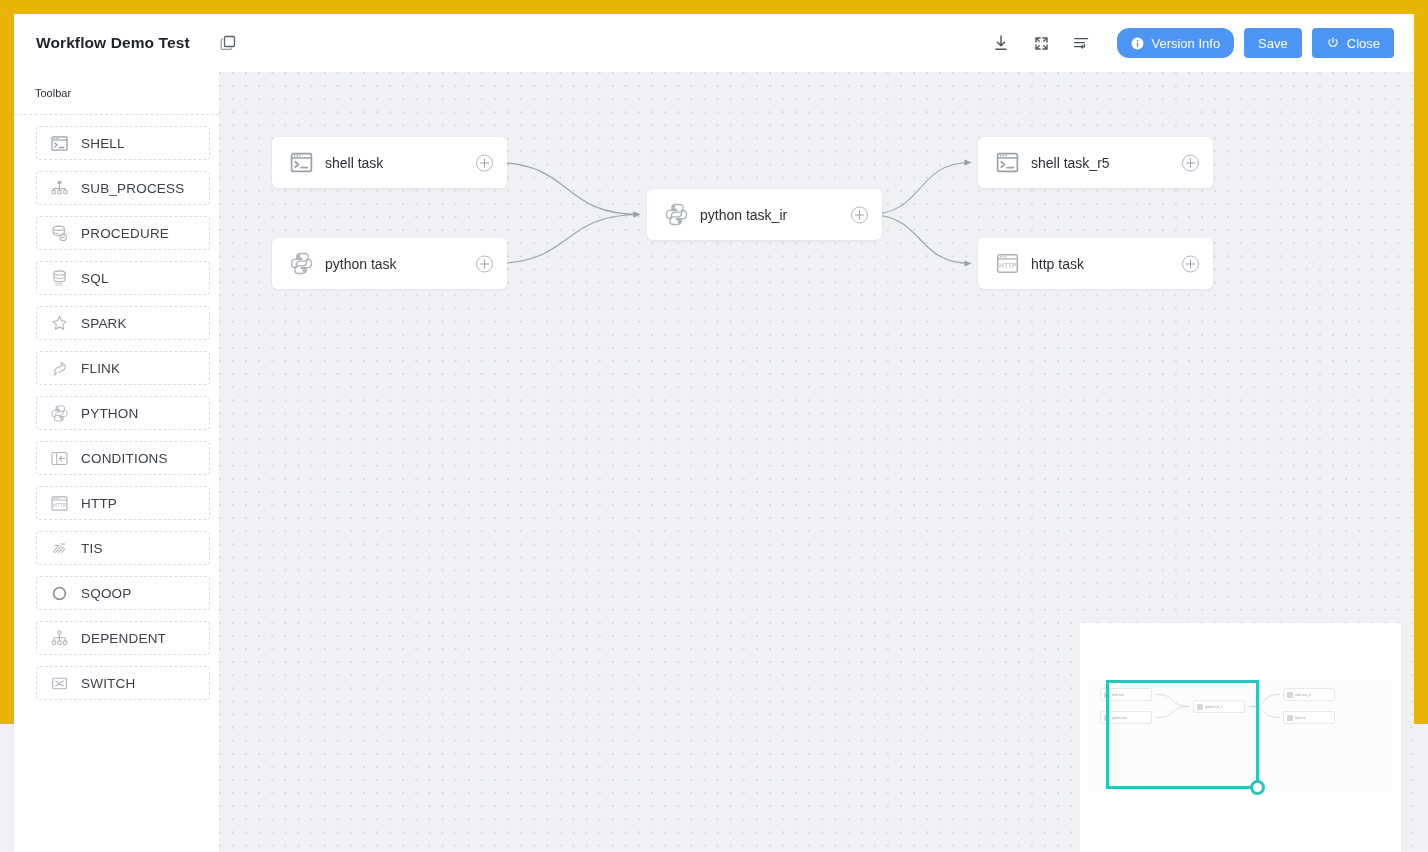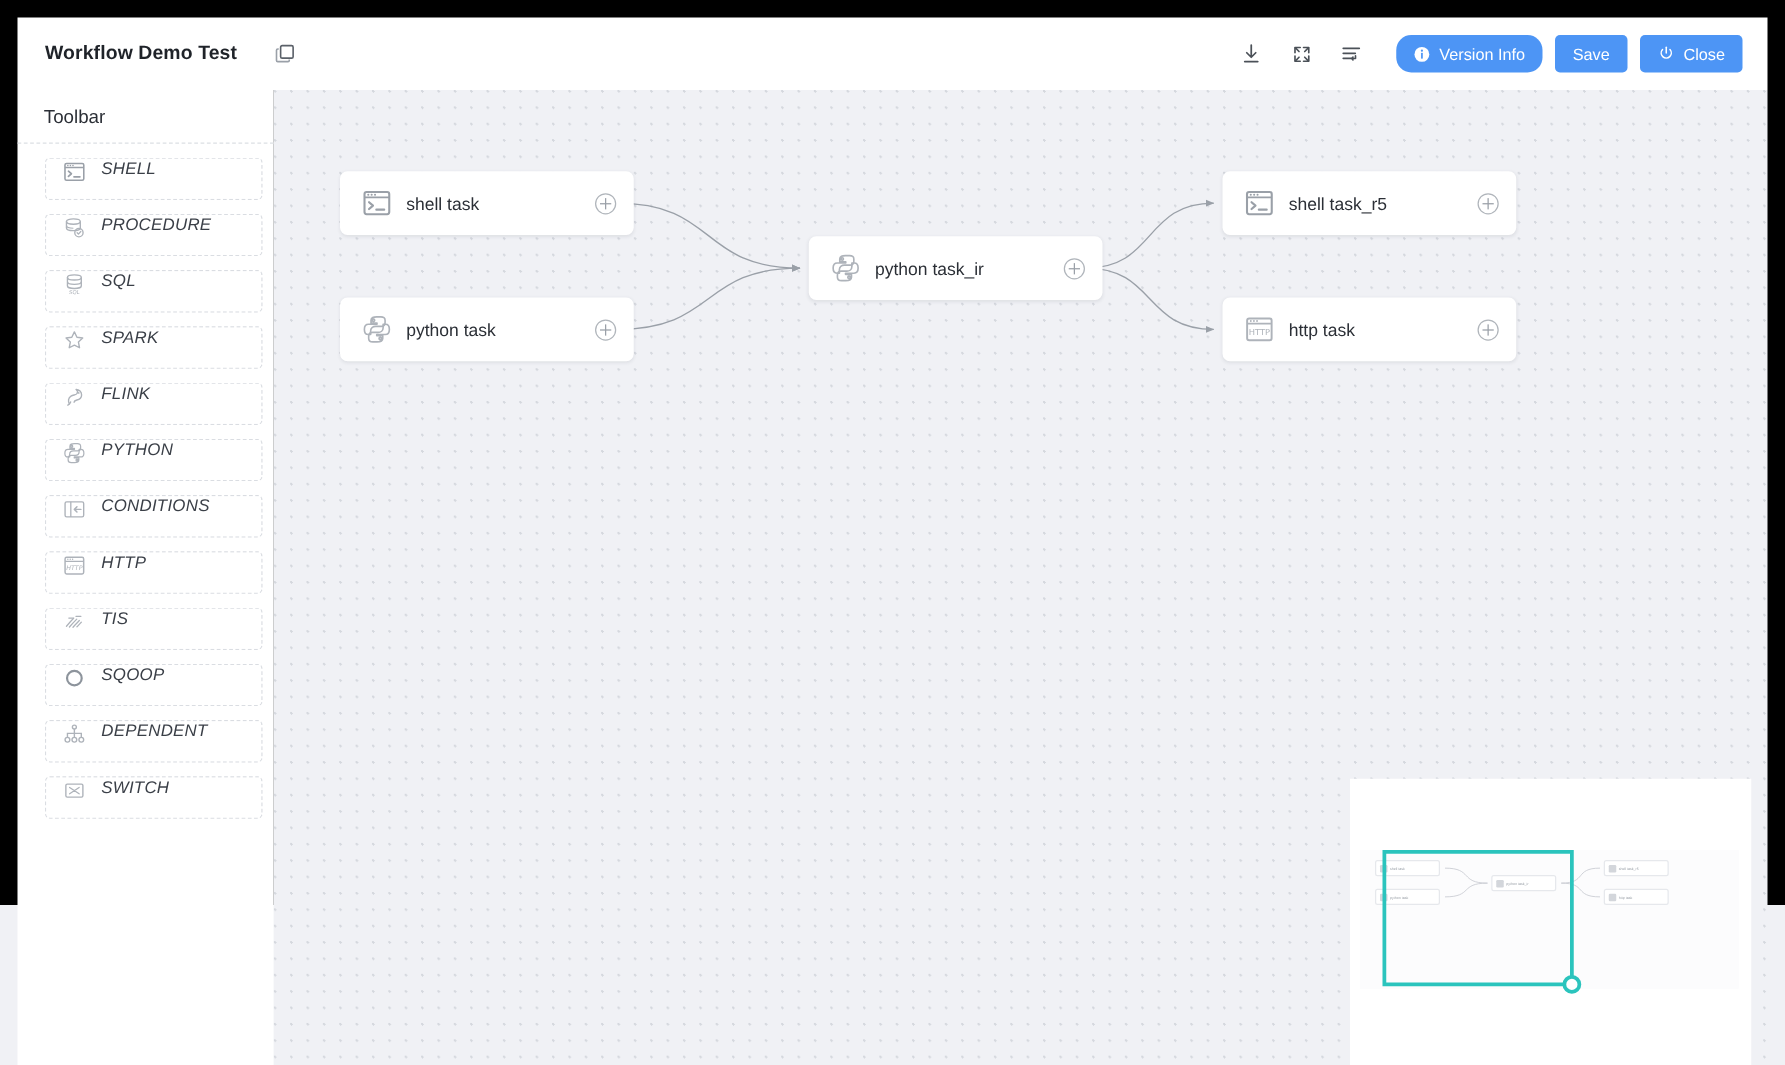--- a/index.html
+++ b/index.html
@@ -6,21 +6,21 @@
   html, body {
     margin: 0; padding: 0;
     width: 1428px; height: 852px;
     overflow: hidden;
     background: #f0f1f5;
     font-family: "Liberation Sans", sans-serif;
   }
   #app {
     position: relative;
     width: 1428px; height: 724px;
-    background: #000000;
+    background: #eab308;
     padding: 14px 14px 0 14px;
   }
 
   
   .header {
     position: relative;
     height: 58px;
     background: #ffffff;
     display: flex;
     align-items: center;
@@ -82,40 +82,39 @@
     background: #ffffff;
     flex: 0 0 205px;
     display: flex;
     flex-direction: column;
   }
   .sidebar-head {
     height: 43px;
     display: flex;
     align-items: center;
     padding-left: 21px;
-    font-size: 15px;
+    font-size: 11px;
     color: #2b2f36;
     border-bottom: 1px dashed #dcdfe4;
   }
   .sidebar-list {
     padding: 11px 0 0 0;
     overflow: hidden;
   }
   .tool-item {
     margin: 0 9px 11px 22px;
     height: 34px;
     border: 1px dashed #dadde2;
     border-radius: 4px;
     display: flex;
-    align-items: flex-start;
+    align-items: center;
     padding-left: 12px;
     gap: 12px;
     cursor: grab;
     background: #fff;
-    font-style: italic;
   }
   .tool-item .lbl {
     font-size: 13.5px;
     color: #3a3f47;
     letter-spacing: .2px;
   }
   .tool-ico {
     width: 20px; height: 20px;
     display: inline-flex; align-items: center; justify-content: center;
     color: #aeb3ba;
@@ -315,20 +314,32 @@
               <svg width="19" height="19" viewBox="0 0 24 24" fill="none">
                 <rect x="2.5" y="3.5" width="19" height="17" rx="1.6" stroke="#9aa0a8" stroke-width="1.6"></rect>
                 <path d="M2.5 7.6h19" stroke="#9aa0a8" stroke-width="1.4"></path>
                 <circle cx="5.4" cy="5.6" r=".8" fill="#9aa0a8"></circle>
                 <circle cx="8" cy="5.6" r=".8" fill="#9aa0a8"></circle>
                 <circle cx="10.6" cy="5.6" r=".8" fill="#9aa0a8"></circle>
                 <path d="M6 11.3l3 2.6-3 2.6M11.6 17h6" stroke="#9aa0a8" stroke-width="1.7" stroke-linecap="round" stroke-linejoin="round"></path>
               </svg>
             </span>
             <span class="lbl">SHELL</span>
+          </div>
+          <div class="tool-item">
+            <span class="tool-ico">
+              <svg width="19" height="19" viewBox="0 0 24 24" fill="none">
+                <rect x="9.6" y="2.4" width="4.8" height="4" rx=".6" fill="#aeb3ba"></rect>
+                <path d="M12 6.4v4.2M4.6 14.4v-2.2h14.8v2.2M12 10.6v3.8" stroke="#aeb3ba" stroke-width="1.4"></path>
+                <rect x="2.6" y="14.6" width="4" height="4" rx=".6" stroke="#aeb3ba" stroke-width="1.4"></rect>
+                <rect x="10" y="14.6" width="4" height="4" rx=".6" stroke="#aeb3ba" stroke-width="1.4"></rect>
+                <rect x="17.4" y="14.6" width="4" height="4" rx=".6" stroke="#aeb3ba" stroke-width="1.4"></rect>
+              </svg>
+            </span>
+            <span class="lbl">SUB_PROCESS</span>
           </div>
           <div class="tool-item">
             <span class="tool-ico">
               <svg width="19" height="19" viewBox="0 0 24 24" fill="none">
                 <ellipse cx="11" cy="5.4" rx="7" ry="2.7" stroke="#aeb3ba" stroke-width="1.4"></ellipse>
                 <path d="M4 5.4v6.4c0 1.5 3.1 2.7 7 2.7s7-1.2 7-2.7V5.4" stroke="#aeb3ba" stroke-width="1.4"></path>
                 <path d="M4 9.4c0 1.5 3.1 2.7 7 2.7" stroke="#aeb3ba" stroke-width="1.2"></path>
                 <circle cx="16.6" cy="16.6" r="4.2" stroke="#aeb3ba" stroke-width="1.4"></circle>
                 <path d="M14.8 16.7l1.3 1.3 2.4-2.6" stroke="#aeb3ba" stroke-width="1.3" stroke-linecap="round" stroke-linejoin="round"></path>
               </svg>

